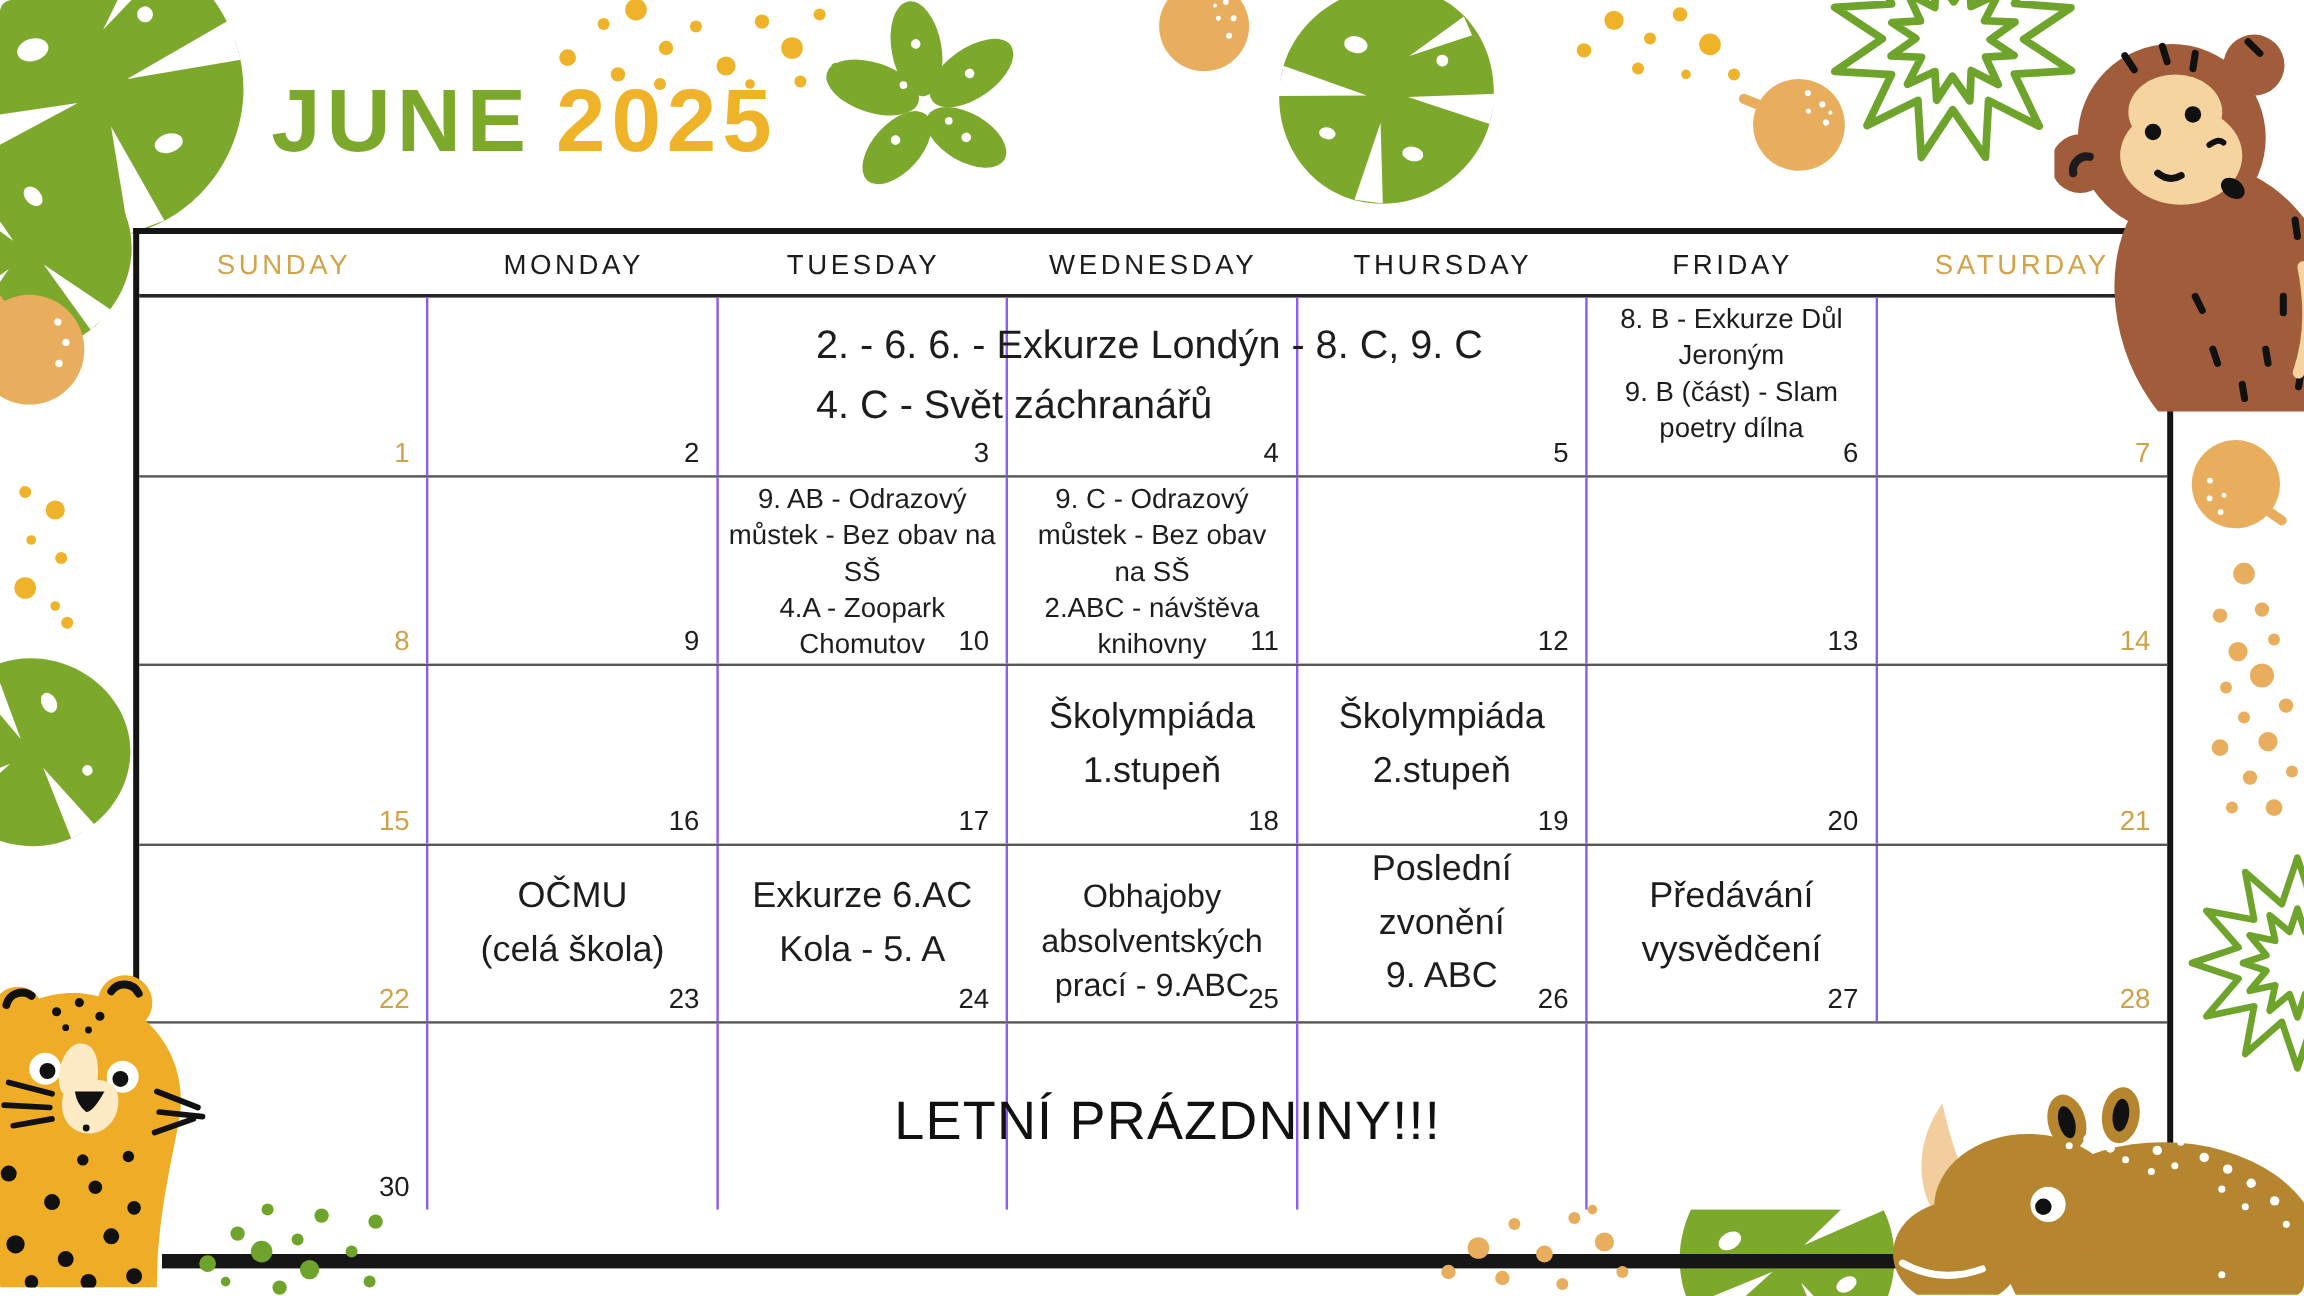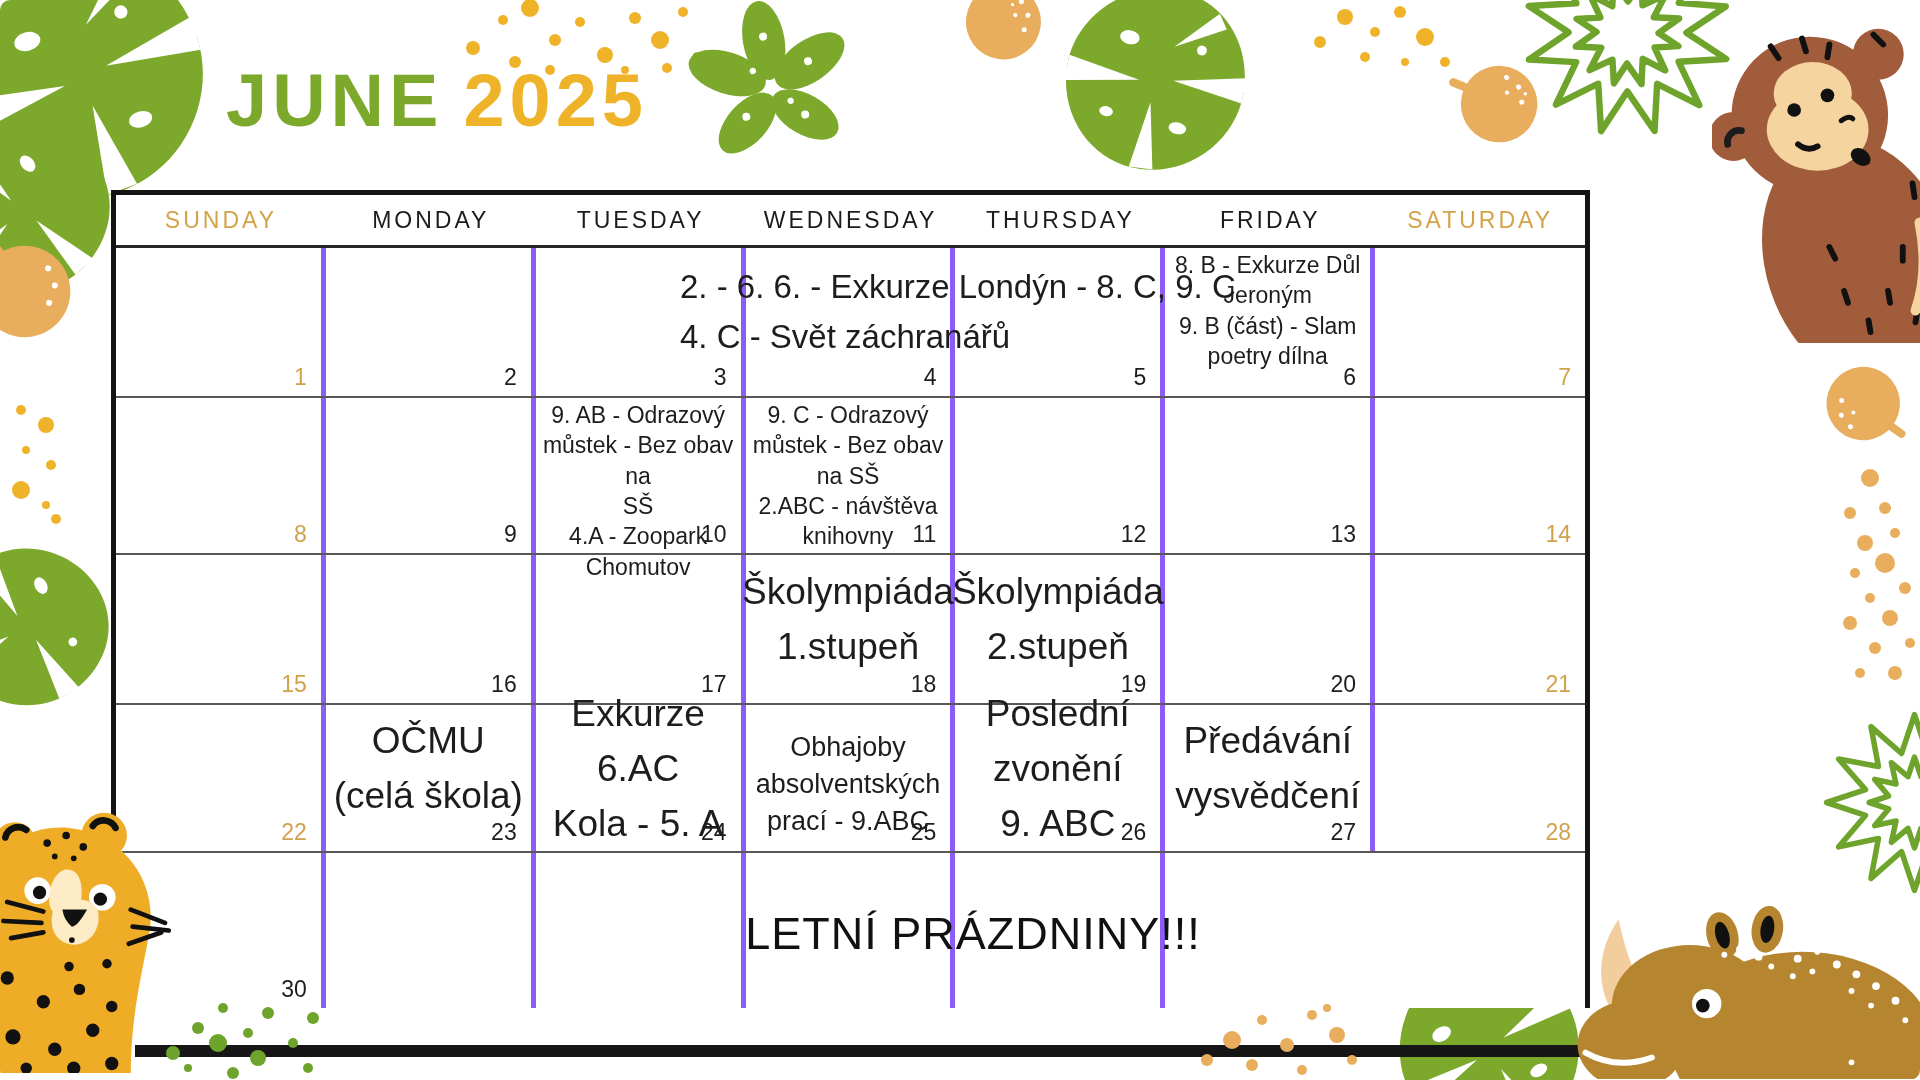--- a/index.html
+++ b/index.html
@@ -6,36 +6,36 @@
   .stage{position:relative;width:1920px;height:1080px;background:#ffffff;overflow:hidden;
          font-family:"Liberation Sans",sans-serif;border-radius:10px;}
   .deco{position:absolute;z-index:1;}
   .deco.z3{z-index:3;}
   .animal{position:absolute;z-index:4;}
 
   .title{position:absolute;left:226px;top:58px;font-weight:900;font-size:74px;letter-spacing:5px;z-index:2;}
   .t-month{color:#7CA82B;margin-right:20px;}
   .t-year{color:#EFB32A;}
 
-  .cal{position:absolute;left:111px;top:190px;width:1479px;border:5px solid #141414;border-bottom:none;
+  .cal{position:absolute;left:111px;top:190px;width:1700px;border:5px solid #141414;border-bottom:none;
        background:#fff;z-index:2;box-sizing:border-box;}
   .hrow{height:50px;display:grid;grid-template-columns:repeat(7,1fr);align-items:center;
         border-bottom:3px solid #262626;}
   .hcell{text-align:center;font-size:23px;letter-spacing:3px;color:#1c1c1c;font-weight:500;font-stretch:semi-condensed;}
   .hcell.wknd{color:#D2A348;}
   .wrow{display:grid;grid-template-columns:repeat(7,1fr);border-bottom:2px solid #575757;}
   .wrow.last{border-bottom:none;}
   .w0{height:148px}.w1{height:155px}.w2{height:148px}.w3{height:146px}.w4{height:155px}
-  .cell{position:relative;border-right:5px solid #8b5cf6;}
+  .cell{position:relative;border-right:2px solid #8b5cf6;}
   .cell:last-child{border-right:none;}
   .date{position:absolute;right:14px;bottom:5px;font-size:23px;color:#1d1d1d;font-stretch:semi-condensed;}
   .date.wknd{color:#CFA14B;}
   .ev{position:absolute;left:-8px;right:-8px;text-align:center;white-space:pre-line;color:#1d1d1d;z-index:2;}
   .ev-top{top:2px;font-size:23px;line-height:1.32;}
-  .ev-mid{top:44%;transform:translateY(-50%);font-size:37px;line-height:1.48;}
+  .ev-mid{top:44%;transform:translateY(-50%);font-size:30px;line-height:1.48;}
   .ev-m{font-size:27px;line-height:1.36;margin-top:15px;}
   .span-ev1{position:absolute;left:564px;top:67px;font-size:33px;line-height:50px;white-space:pre-line;
             color:#1d1d1d;z-index:3;}
   .span-ev2{position:absolute;left:857px;top:713px;transform:translateX(-50%);font-size:45px;
             letter-spacing:1px;color:#111;z-index:3;white-space:nowrap;}
   .bottom-bar{position:absolute;left:135px;top:1045px;width:1676px;height:12px;background:#161616;z-index:2;}
 </style>
 </head>
 <body>
 

